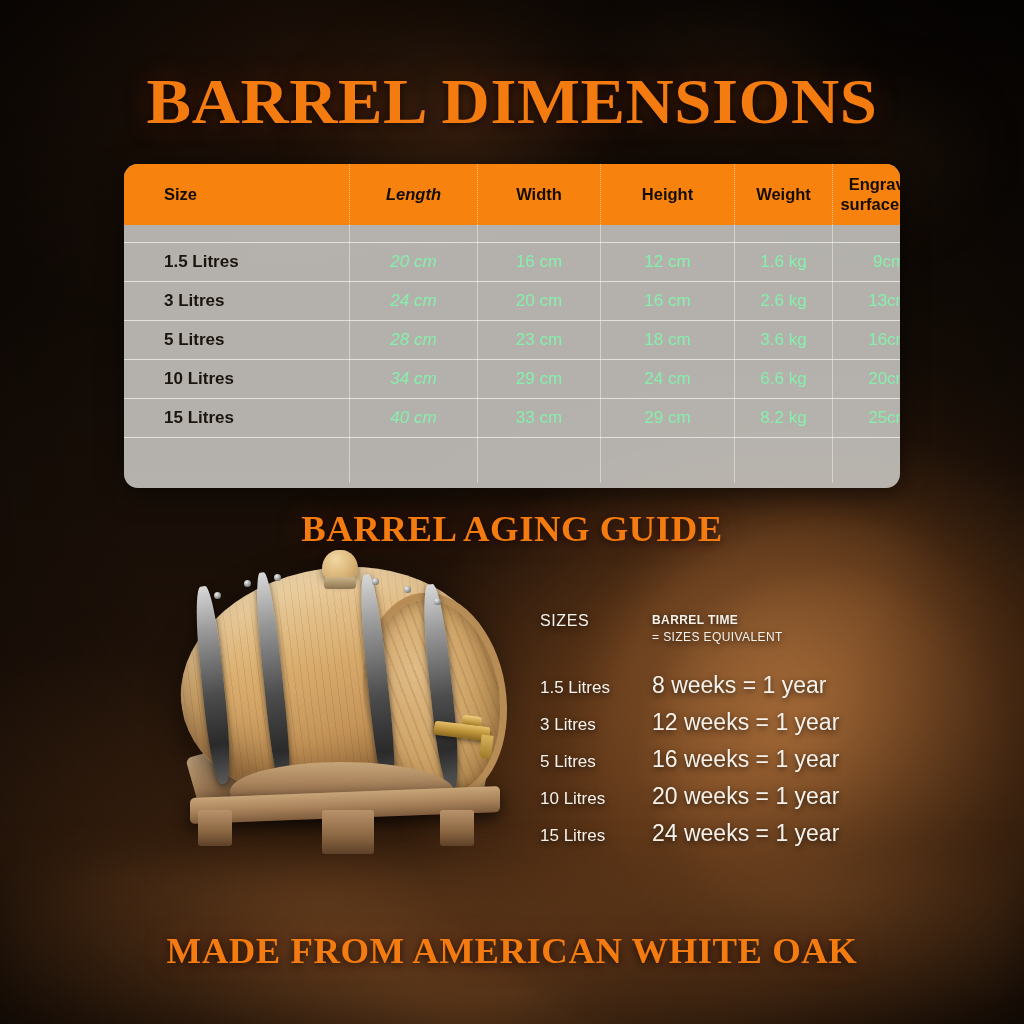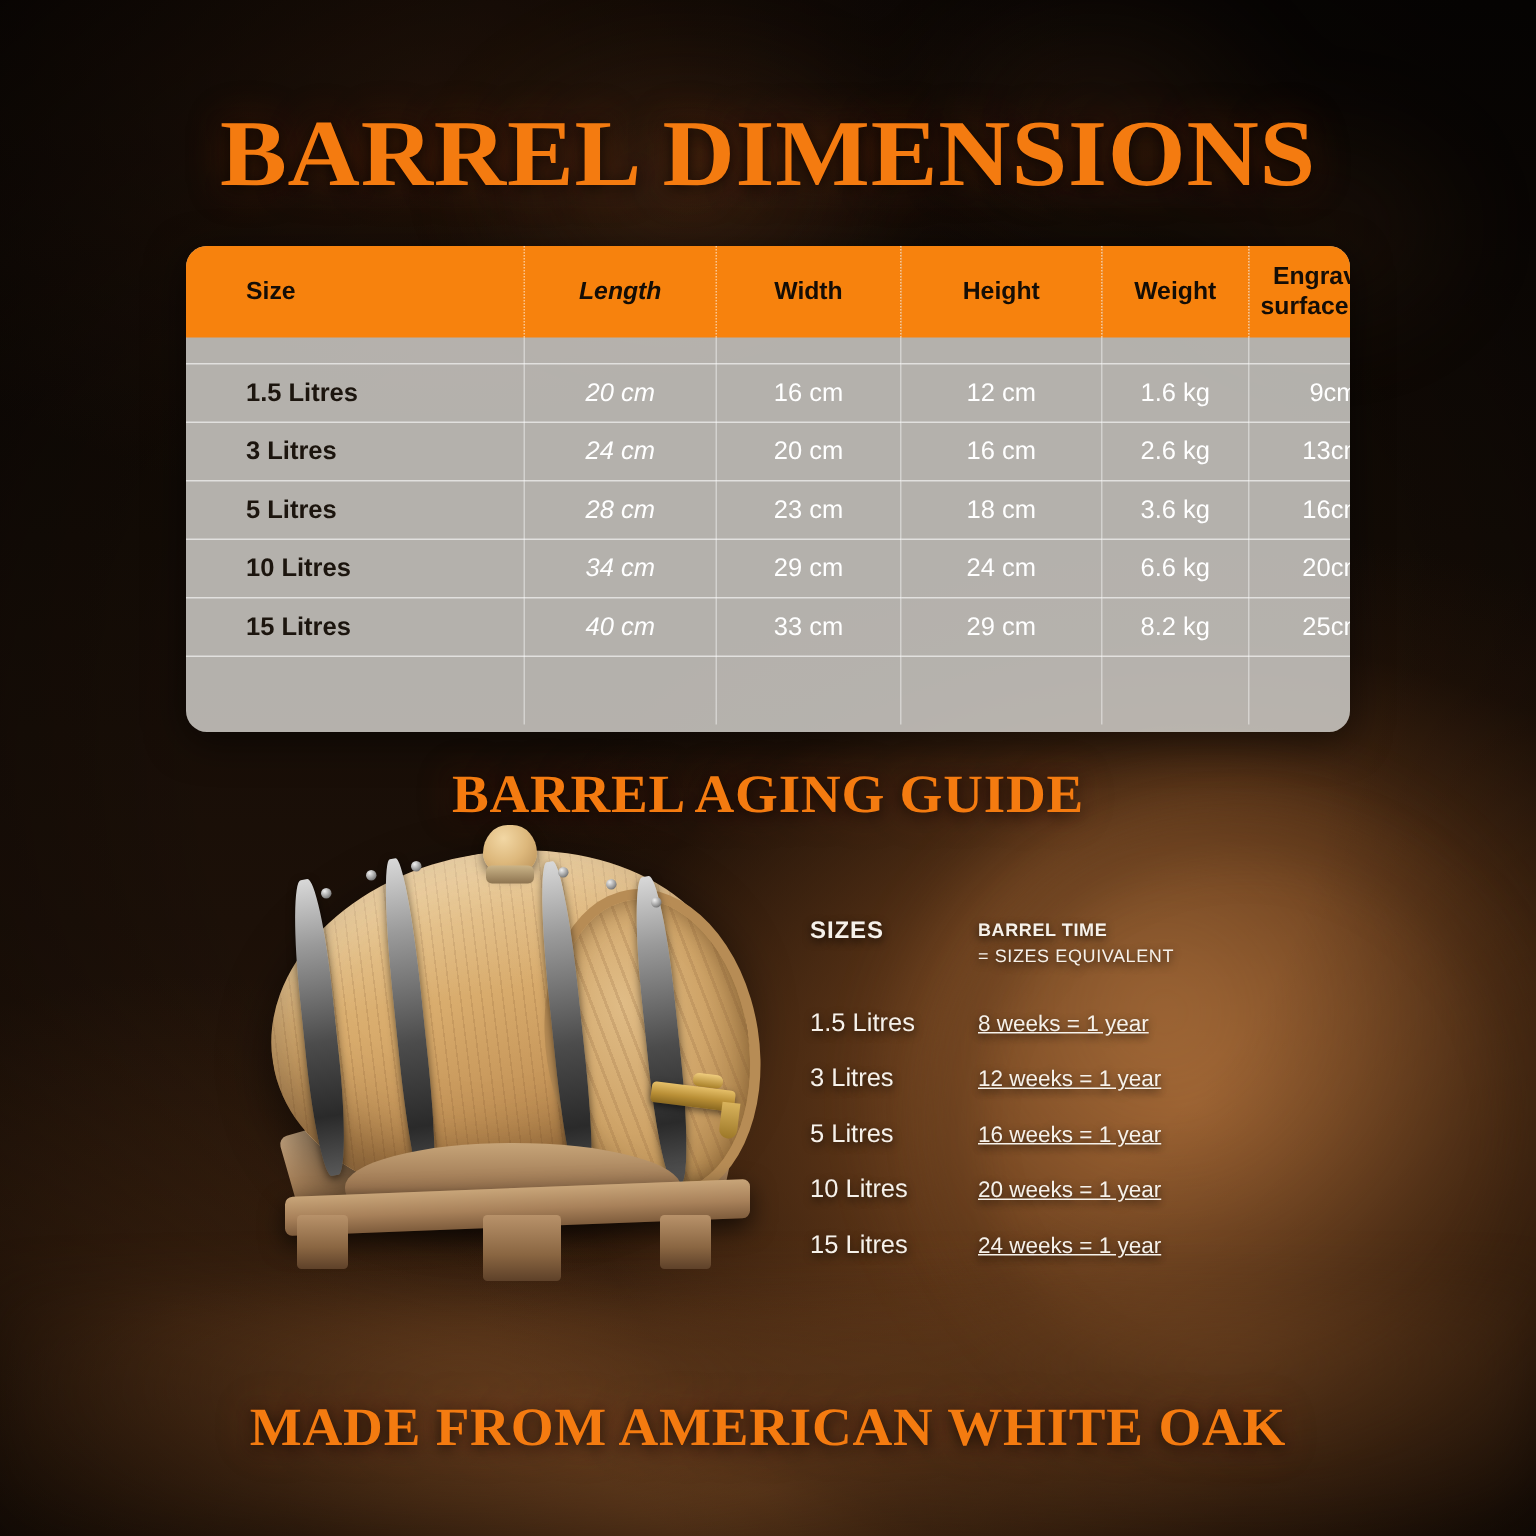--- a/index.html
+++ b/index.html
@@ -122,21 +122,21 @@
     text-align: center;
     border-right: 1px dotted rgba(255,255,255,0.55);
     line-height: 1.18;
   }
   #dimensions-table thead th:last-child { border-right: none; }
   #dimensions-table thead th.col-size { text-align: left; padding-left: 40px; }
 
   #dimensions-table tbody td {
     height: 38px;
     font-size: 17px;
-    color: #ffffff;
+    color: #86efac;
     font-weight: normal;
     text-align: center;
     padding: 0;
     border-right: 1px solid rgba(255,255,255,0.42);
     border-bottom: 1px solid rgba(255,255,255,0.60);
   }
   #dimensions-table tbody td:last-child { border-right: none; }
   #dimensions-table tbody td.col-size {
     text-align: left;
     padding-left: 40px;
@@ -273,21 +273,21 @@
     width: 360px;
     color: #f6f1ea;
   }
   .guide-head-row {
     display: flex;
     margin-bottom: 26px;
   }
   .guide-head-sizes {
     width: 112px;
     font-size: 16px;
-    font-weight: bold;
+    font-weight: normal;
     letter-spacing: 0.6px;
     text-shadow: 0 2px 6px rgba(0,0,0,0.7);
   }
   .guide-head-time {
     font-size: 12px;
     font-weight: bold;
     letter-spacing: 0.4px;
     line-height: 1.42;
     text-shadow: 0 2px 6px rgba(0,0,0,0.7);
   }
@@ -296,23 +296,22 @@
     display: flex;
     align-items: baseline;
     height: 37px;
   }
   .guide-size {
     width: 112px;
     font-size: 17px;
     text-shadow: 0 2px 6px rgba(0,0,0,0.7);
   }
   .guide-time {
-    font-size: 15px;
+    font-size: 23px;
     text-shadow: 0 2px 6px rgba(0,0,0,0.7);
-    text-decoration: underline;
   }
 </style>
 </head>
 <body>
 
 <div id="poster">
 
   <div class="bg-base"></div>
   <div class="bg-smoke"></div>
   <div class="bg-barrel-round"></div>

